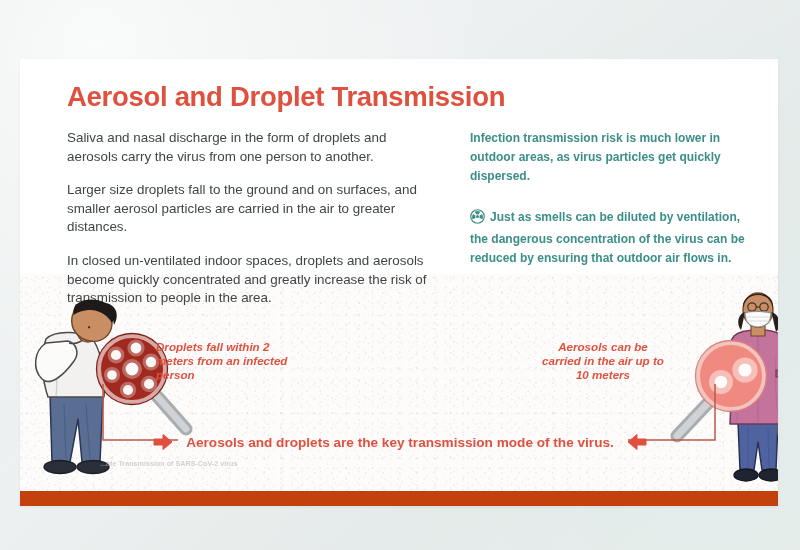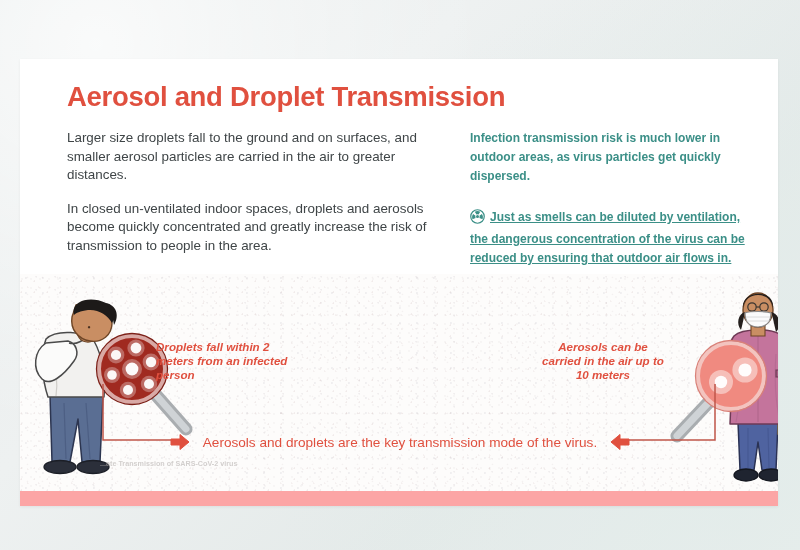--- a/index.html
+++ b/index.html
@@ -29,21 +29,21 @@
     pointer-events: none;
   }
 
   
   #card {
     position: absolute;
     left: 20px;
     top: 59px;
     width: 758px;
     height: 447px;
-    background: #fca5a5;
+    background: #c2410c;
     box-shadow: 0 1px 3px rgba(0,0,0,0.06);
     overflow: hidden;
   }
 
   
   #info {
     position: absolute;
     left: 0;
     top: 0;
     width: 758px;
@@ -105,21 +105,21 @@
     top: 70px;
     width: 290px;
   }
   #col-right p {
     margin: 0 0 22px 0;
     font-size: 12px;
     line-height: 19px;
     font-weight: bold;
     color: #3b8f87;
   }
-  #col-right p:last-child { margin-bottom: 0; text-decoration: underline; }
+  #col-right p:last-child { margin-bottom: 0; }
   .vent-icon {
     display: inline-block;
     vertical-align: -3px;
     margin-right: 5px;
   }
 
   
   .person {
     position: absolute;
   }
@@ -153,21 +153,21 @@
     top: 370px;
     width: 580px;
     height: 26px;
     display: flex;
     align-items: center;
     justify-content: center;
     gap: 13px;
   }
   #banner-text {
     font-size: 13.6px;
-    font-weight: normal;
+    font-weight: bold;
     color: #e0503f;
     white-space: nowrap;
   }
 
   
   #caption {
     position: absolute;
     left: 80px;
     top: 400px;
     font-size: 7.2px;
@@ -187,20 +187,21 @@
   <div id="card">
 
     <div id="info">
 
       <div class="paper-speckle"></div>
       <div class="paper-top-wash"></div>
 
       <div id="title">Aerosol and Droplet Transmission</div>
 
       <div id="col-left">
+        <p>Saliva and nasal discharge in the form of droplets and aerosols carry the virus from one person to another.</p>
         <p>Larger size droplets fall to the ground and on surfaces, and smaller aerosol particles are carried in the air to greater distances.</p>
         <p>In closed un-ventilated indoor spaces, droplets and aerosols become quickly concentrated and greatly increase the risk of transmission to people in the area.</p>
       </div>
 
       <div id="col-right">
         <p>Infection transmission risk is much lower in outdoor areas, as virus particles get quickly dispersed.</p>
         <p>
           <span class="vent-icon">
             <svg width="15" height="15" viewBox="0 0 20 20">
               <circle cx="10" cy="10" r="9" fill="none" stroke="#3b8f87" stroke-width="1.6"></circle>

